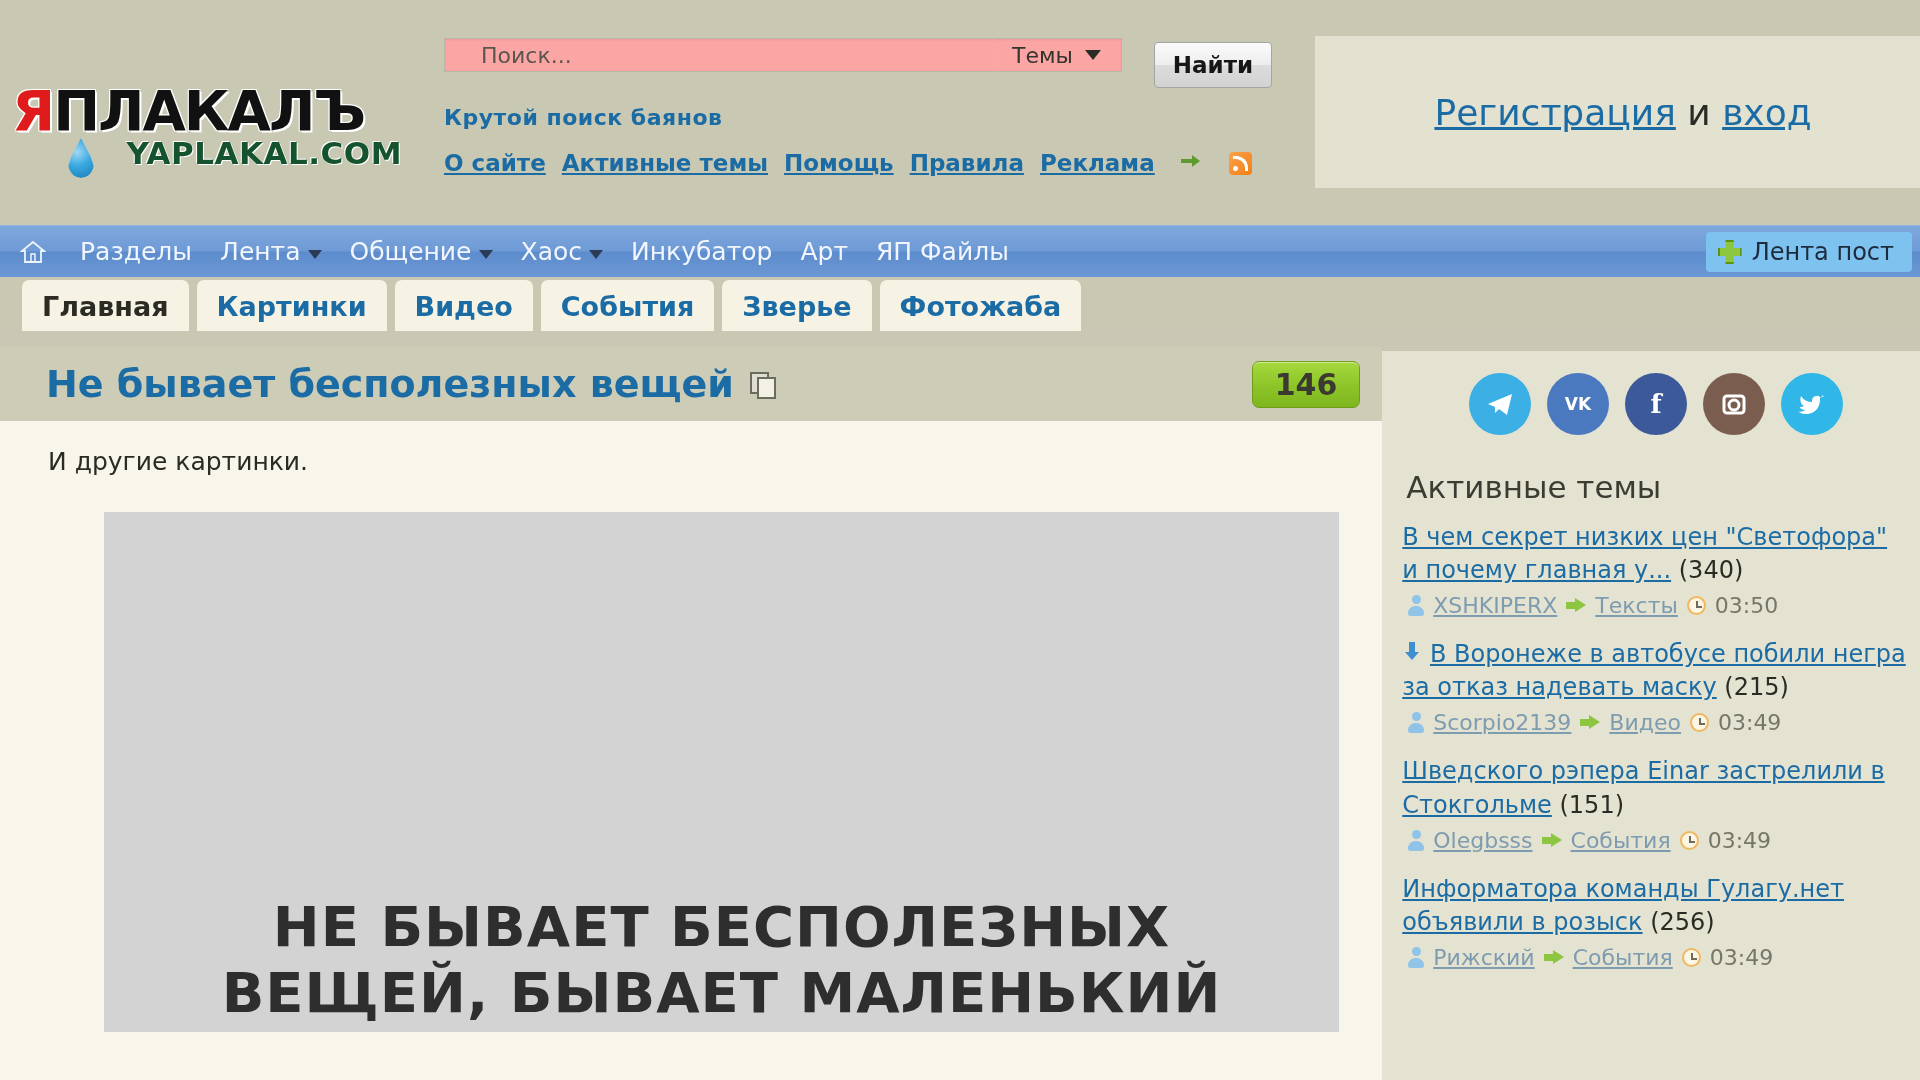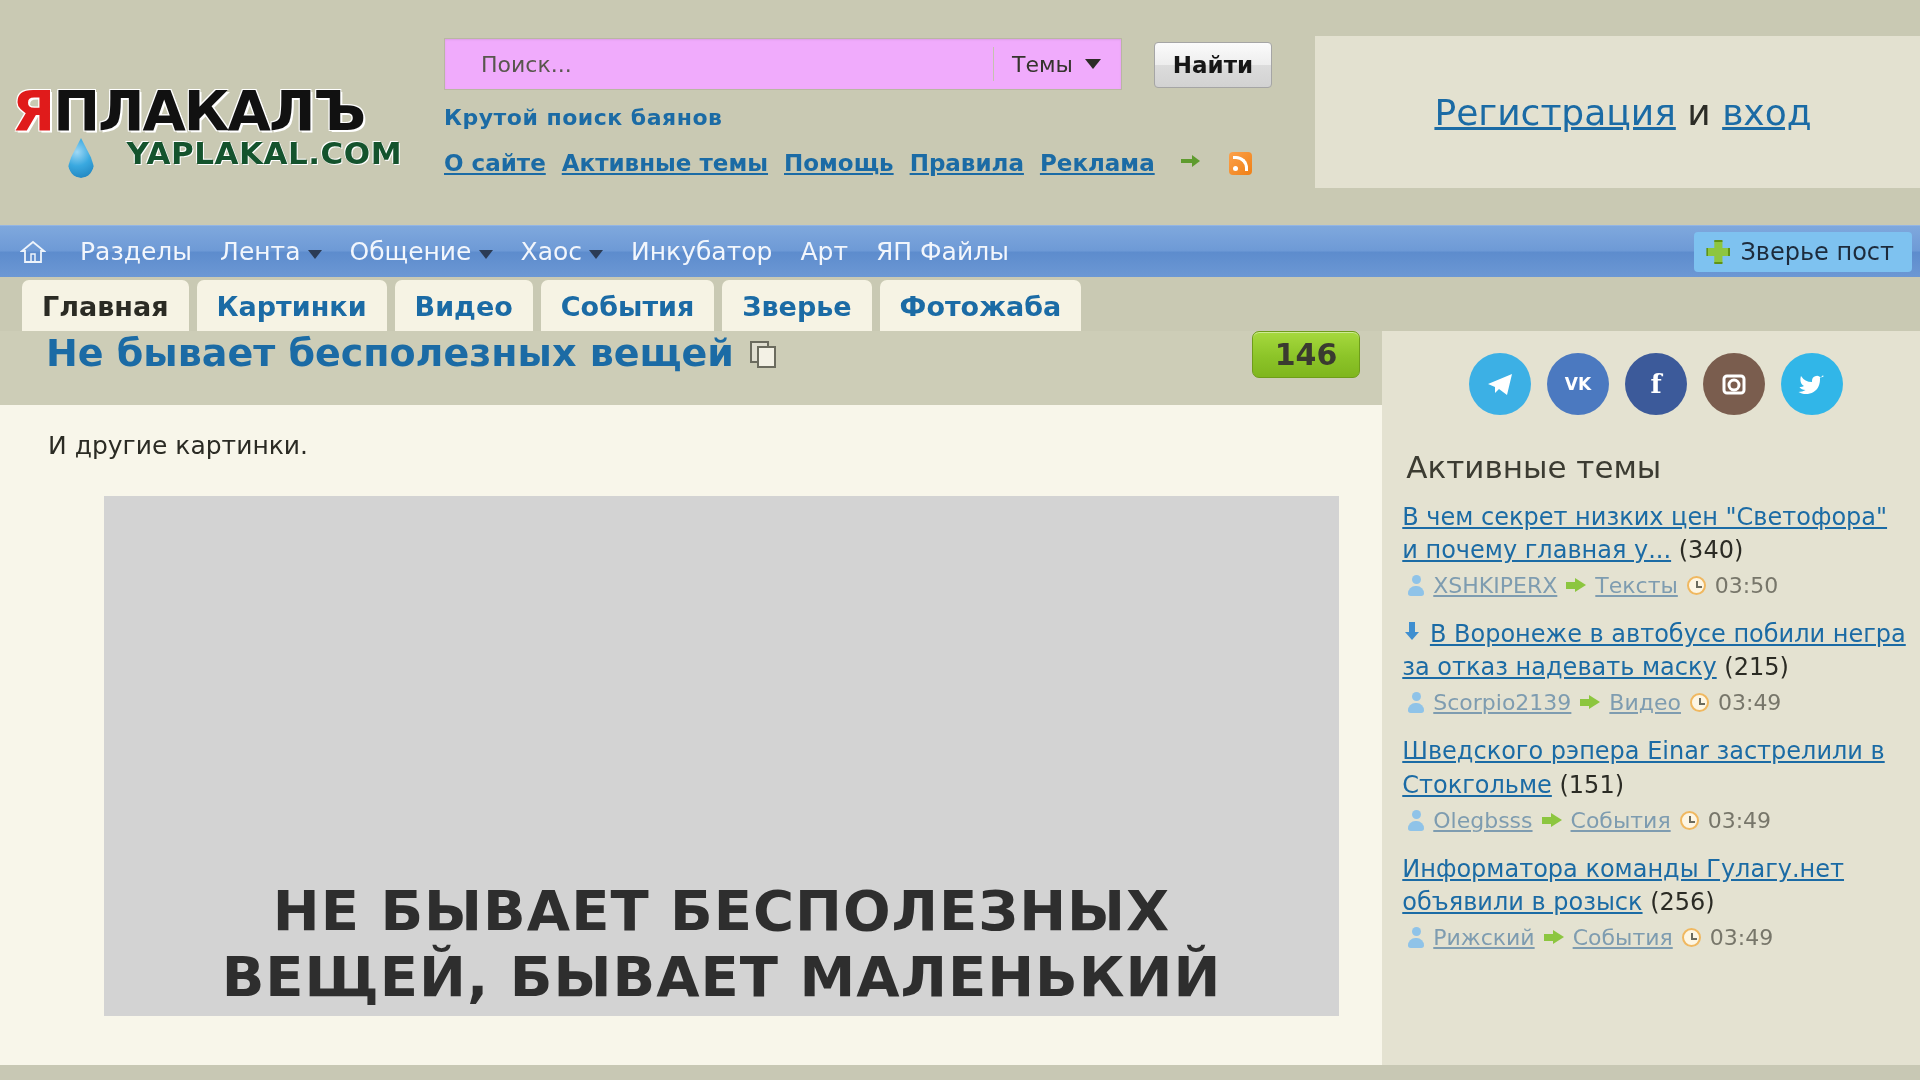--- a/index.html
+++ b/index.html
@@ -47,22 +47,22 @@
   .logo-drop {
     position: absolute; left: 56px; top: 55px;
     width: 26px; height: 40px;
     background: radial-gradient(circle at 35% 35%, #9fd8f5 0%, #3aa9e0 45%, #1b7cb8 100%);
     border-radius: 50% 50% 50% 50% / 62% 62% 38% 38%;
     clip-path: polygon(50% 0%, 88% 48%, 100% 72%, 84% 95%, 50% 100%, 16% 95%, 0% 72%, 12% 48%);
   }
 
   .search-box {
     position: absolute; left: 444px; top: 38px;
-    width: 678px; height: 52px;
-    background: #f0abfc;
+    width: 678px; height: 34px;
+    background: #fca5a5;
     border: 1px solid #b9b7a2;
     box-shadow: inset 0 1px 2px rgba(0,0,0,0.08);
     display: flex; align-items: center;
   }
   .search-input {
     flex: 1; height: 100%;
     border: none; outline: none; background: transparent;
     font-family: "DejaVu Sans", sans-serif;
     font-size: 22px; color: #3b3b34;
     padding-left: 36px;
@@ -208,22 +208,23 @@
     line-height: 1.1;
   }
   .tab.active { color: #2b2b24; }
 
   
   .body-row { display: flex; }
   .main-col { width: 1432px; }
   .post-head {
     background: #cdcdb7;
     height: 74px;
-    display: flex; align-items: flex-start; justify-content: space-between;
+    display: flex; align-items: center; justify-content: space-between;
     padding: 0 22px 0 46px;
+    margin-top: 16px;
   }
   .post-title {
     display: flex; align-items: center; gap: 16px;
   }
   .post-title h1 {
     margin: 0; font-size: 38px; font-weight: bold;
     color: #1b6ba5; white-space: nowrap;
   }
   .copy-icon { width: 24px; height: 24px; position: relative; cursor: pointer; }
   .copy-icon::before {
@@ -265,20 +266,21 @@
     letter-spacing: 1px;
     white-space: nowrap;
     line-height: 1.18;
   }
 
   
   .sidebar {
     width: 556px;
     background: #e4e2d1;
     padding: 22px 10px 0 20px;
+    margin-top: 20px;
   }
   .social-row { display: flex; gap: 16px; justify-content: center; margin-bottom: 34px; }
   .social {
     width: 62px; height: 62px; border-radius: 50%;
     display: flex; align-items: center; justify-content: center;
     cursor: pointer; color: #fff; position: relative;
   }
   .social svg { display:block; }
   .sb-title {
     font-size: 31px; color: #3c3c32; margin: 0 0 16px 4px;
@@ -398,21 +400,21 @@
     </div>
     <div class="nav-item">
       <span>Арт</span>
     </div>
     <div class="nav-item">
       <span>ЯП Файлы</span>
     </div>
 
     <div class="new-post-btn">
       <span class="plus-icon"></span>
-      <span class="lbl">Зверье пост</span>
+      <span class="lbl">Лента пост</span>
     </div>
   </div>
 
   <div class="tabs-row">
     <div class="tab active">Главная</div>
     <div class="tab">Картинки</div>
     <div class="tab">Видео</div>
     <div class="tab">События</div>
     <div class="tab">Зверье</div>
     <div class="tab">Фотожаба</div>

